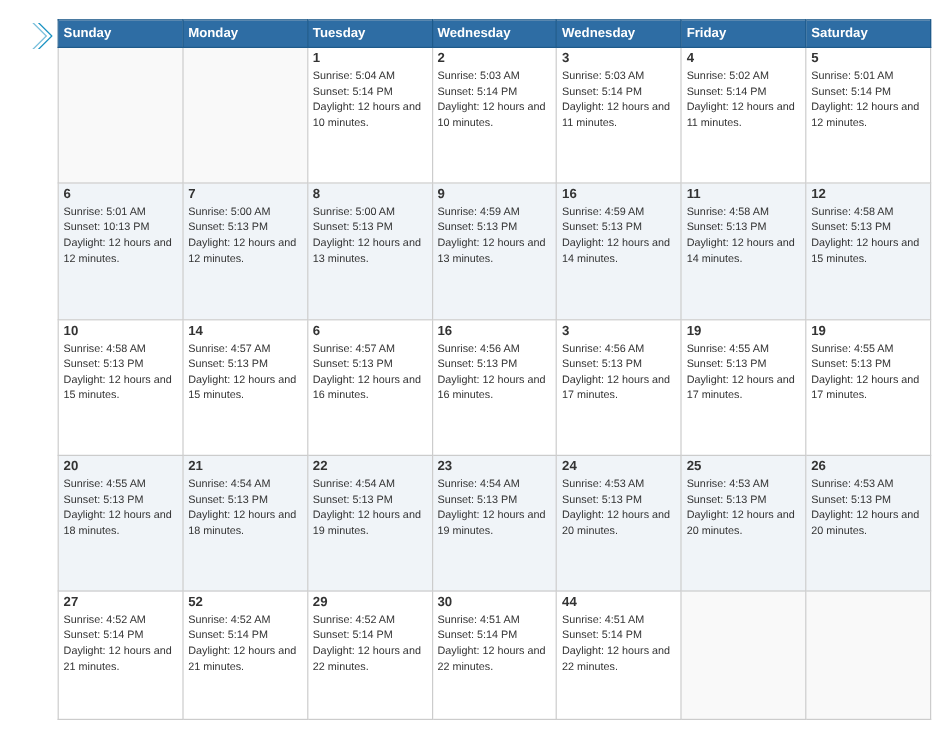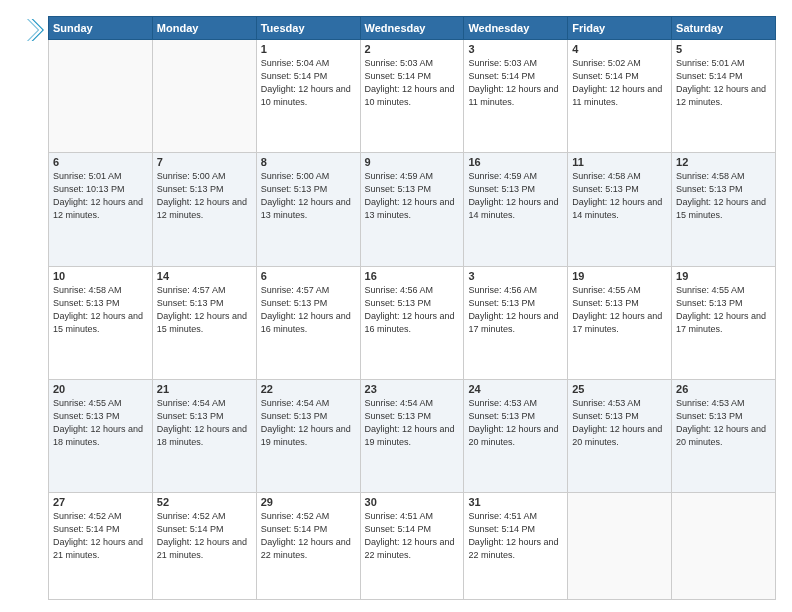--- a/index.html
+++ b/index.html
@@ -347,21 +347,21 @@
 and 22 minutes.</div>
           </td>
           <td>
             <span class="day-num">30</span>
             <div class="day-info">Sunrise: 4:51 AM
 Sunset: 5:14 PM
 Daylight: 12 hours
 and 22 minutes.</div>
           </td>
           <td>
-            <span class="day-num">31</span>
+            <span class="day-num">44</span>
             <div class="day-info">Sunrise: 4:51 AM
 Sunset: 5:14 PM
 Daylight: 12 hours
 and 22 minutes.</div>
           </td>
           <td class="empty"></td>
           <td class="empty"></td>
         </tr>
       </tbody>
   </table>

